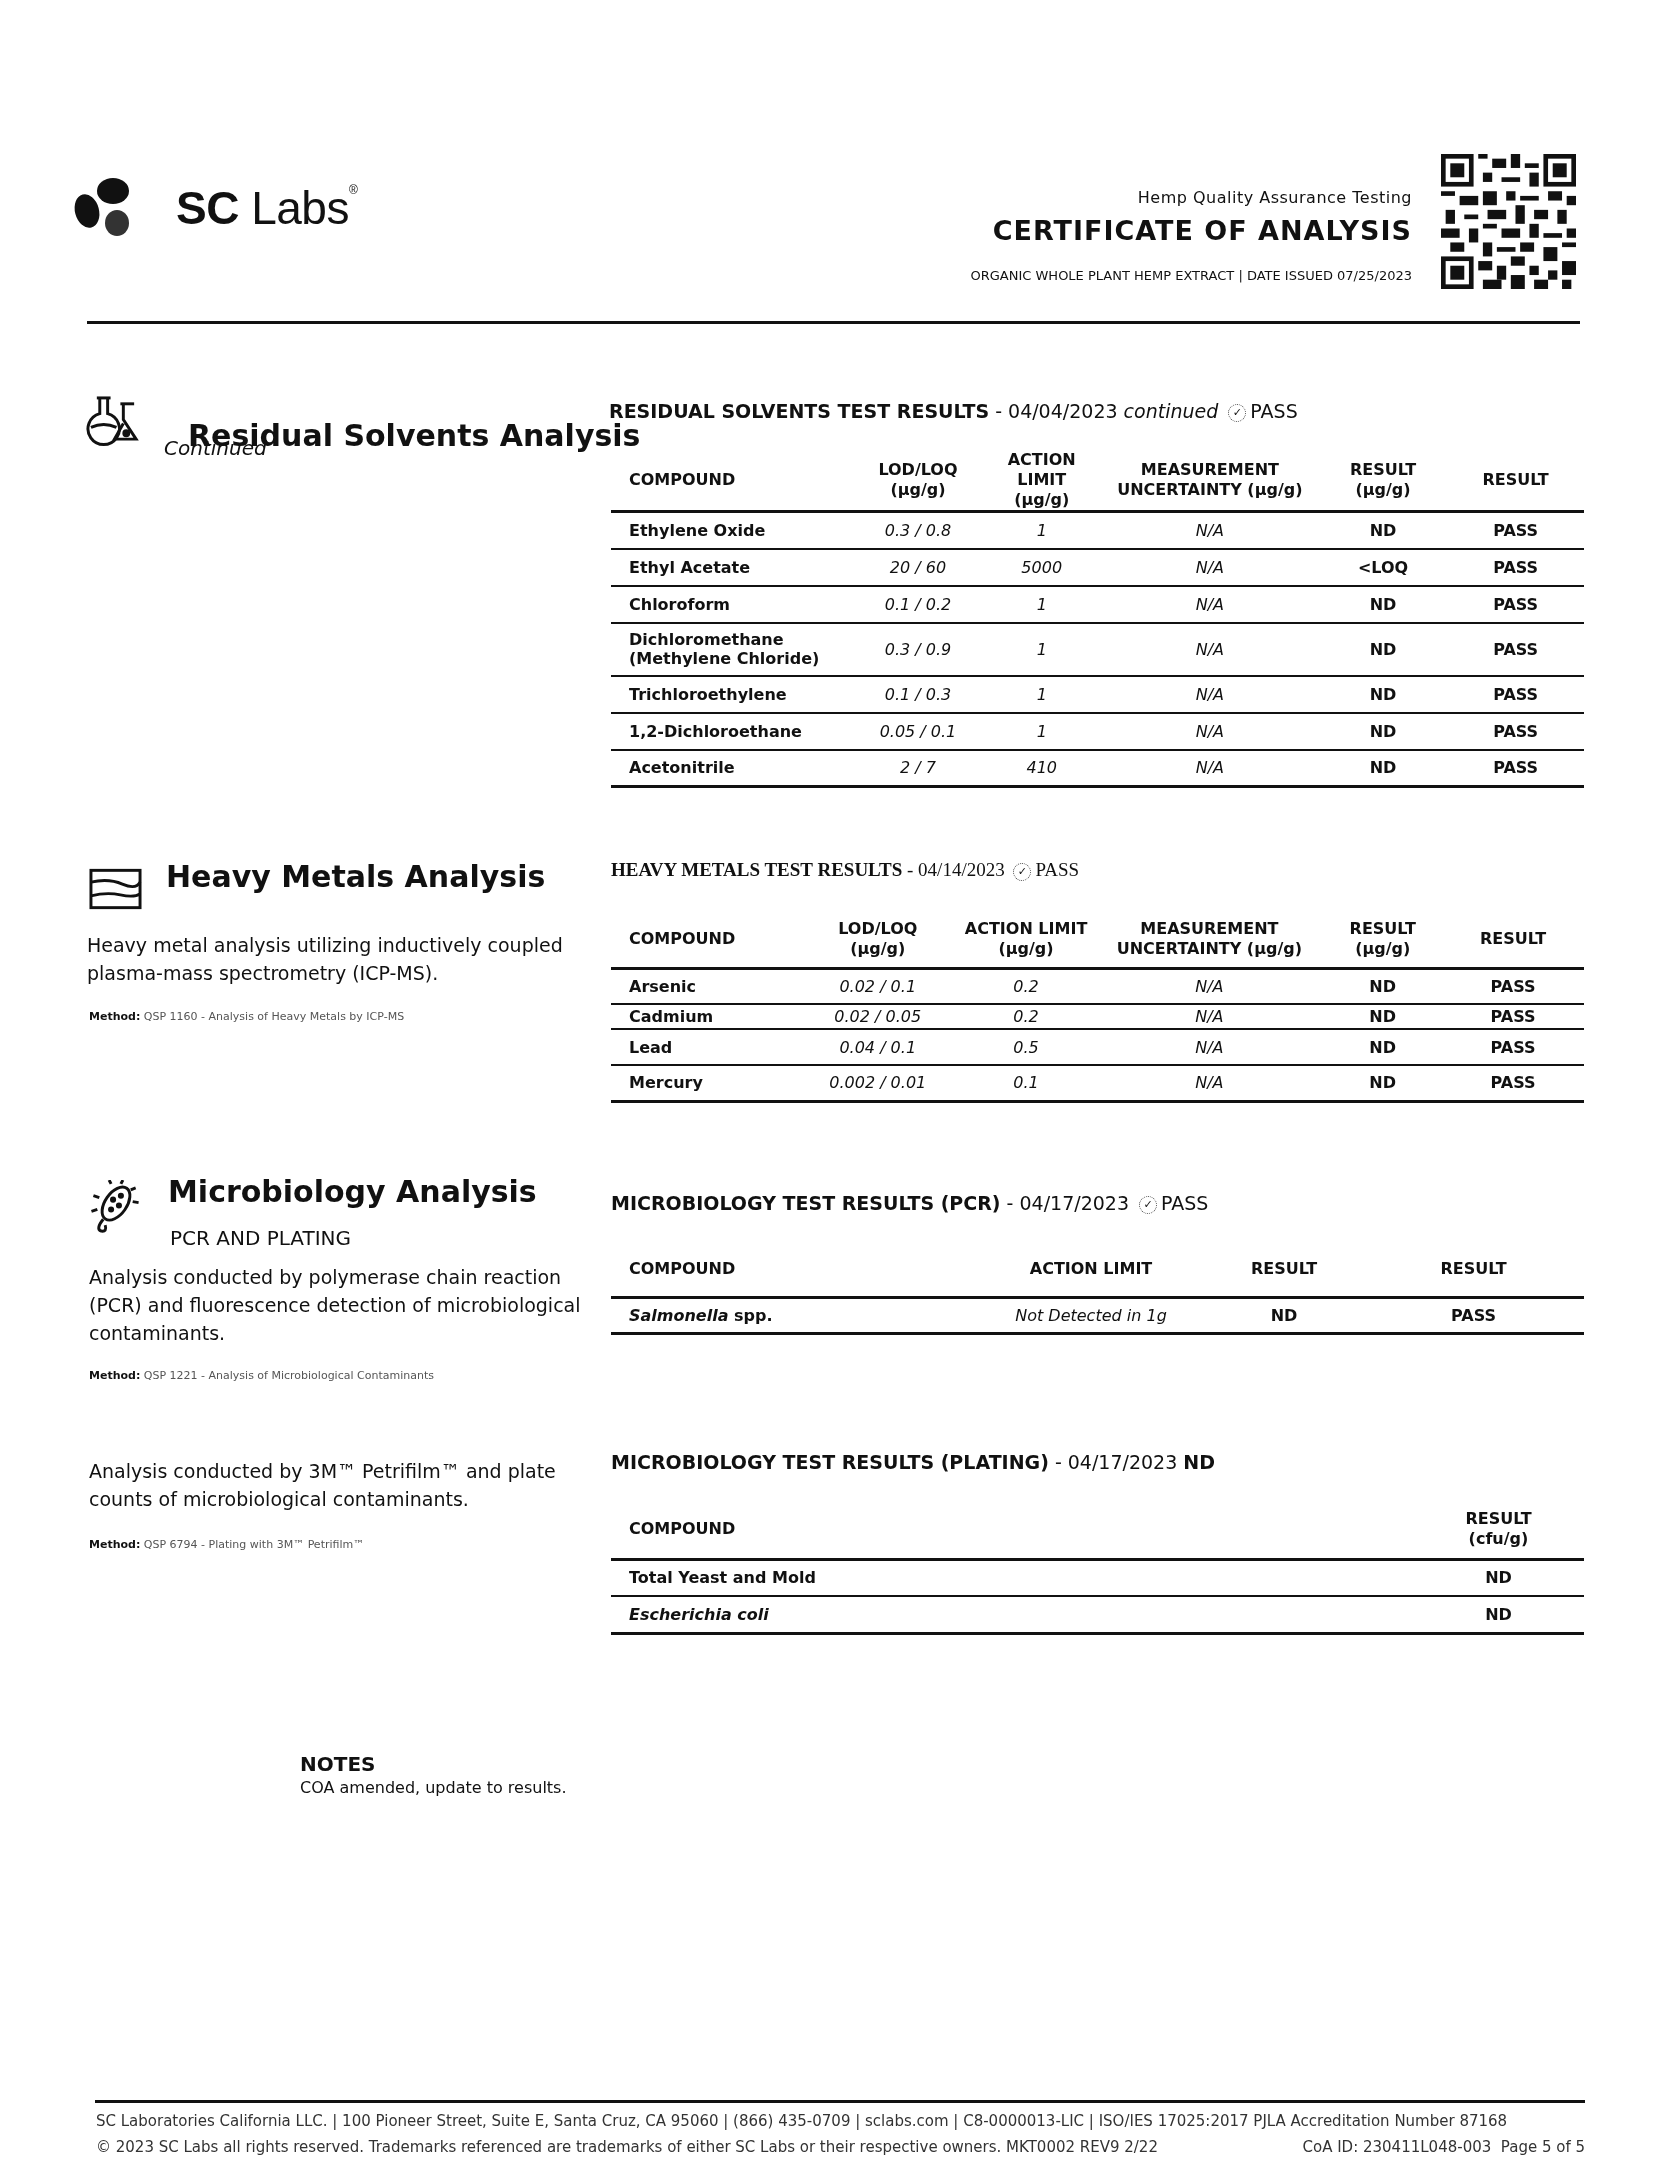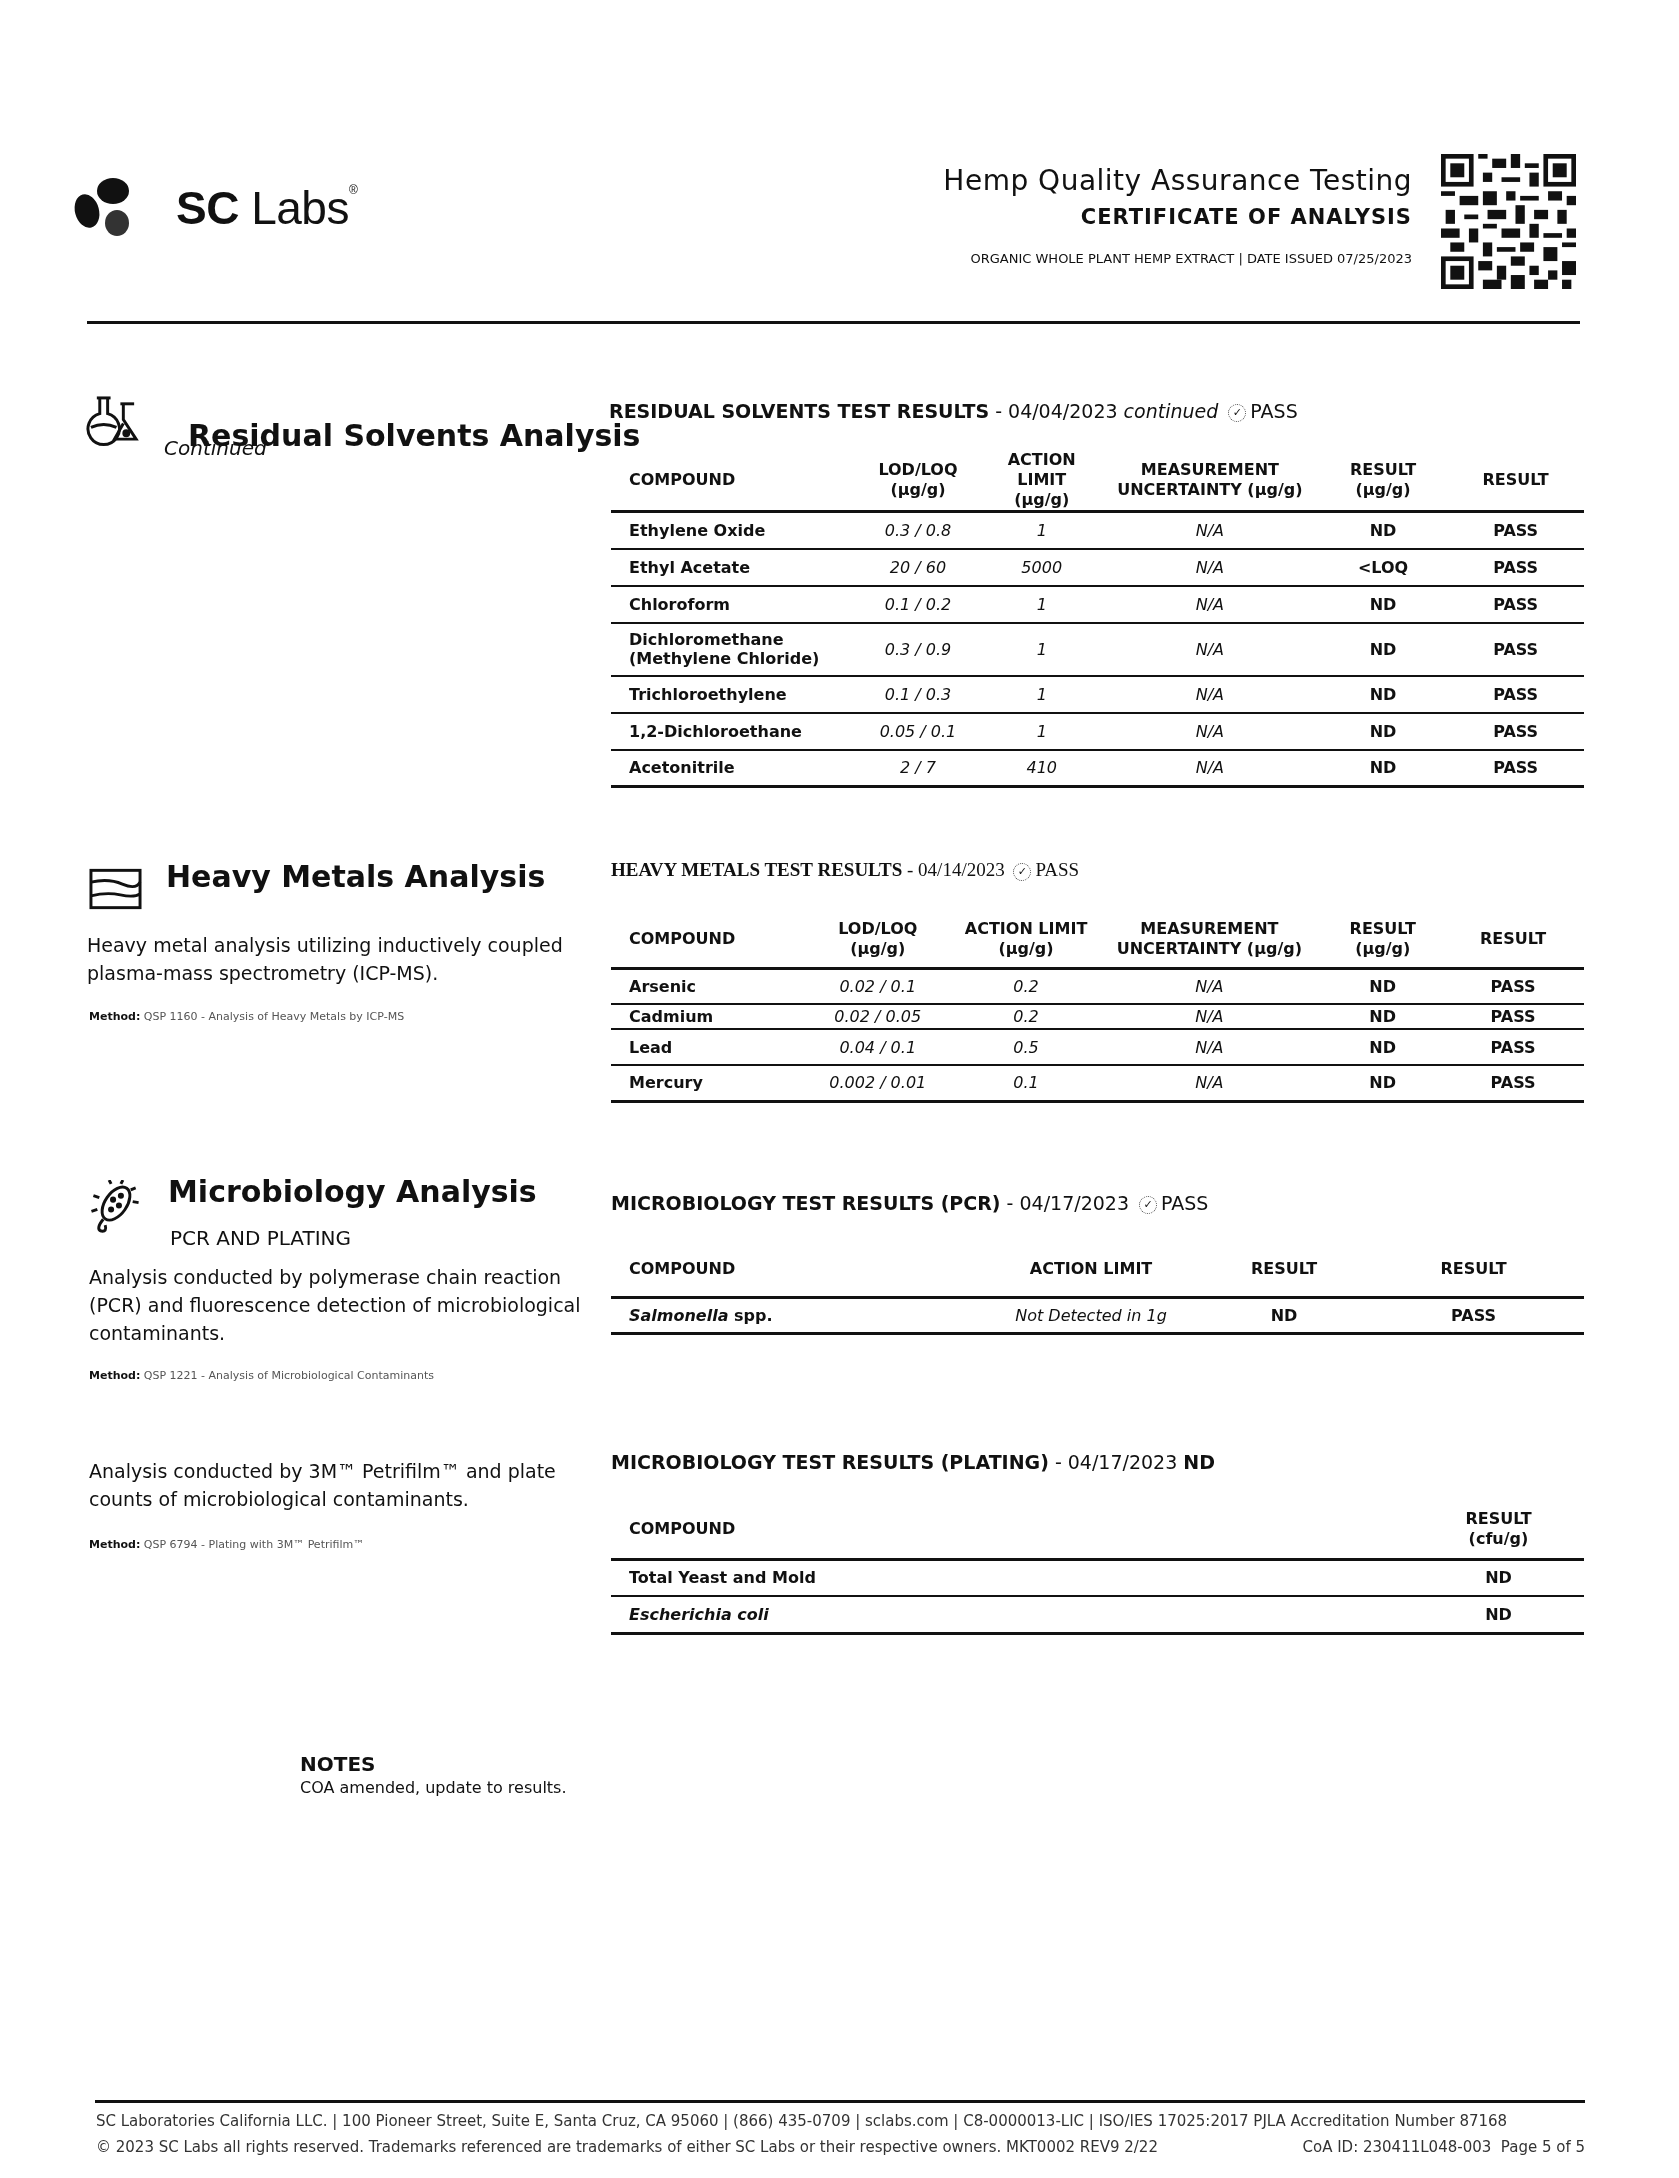--- a/index.html
+++ b/index.html
@@ -9,22 +9,22 @@
 
   
   .logo { left: 75px; top: 178px; display: flex; align-items: center; }
   .logo-dots { position: relative; width: 69px; height: 59px; }
   .logo-dots span { position: absolute; background: #111; border-radius: 50%; }
   .logo-text { font-family: Liberation Sans, sans-serif; font-size: 46px; margin-left: 32px; letter-spacing: -0.5px; }
   .logo-text b { font-weight: 700; }
   .logo-text sup { font-size: 12px; vertical-align: top; position: relative; top: 2px; }
 
   .hdr-right { right: 267px; top: 164px; text-align: right; }
-  .hdr-sub { font-size: 28px; letter-spacing: 0.5px; }
-  .hdr-title { font-size: 21px; font-weight: 600; letter-spacing: 1px; margin-top: 8px; }
+  .hdr-sub { font-size: 16px; letter-spacing: 0.5px; margin-top: 24px; }
+  .hdr-title { font-size: 27px; font-weight: 600; letter-spacing: 1px; margin-top: 8px; }
   .hdr-meta { font-size: 13px; margin-top: 22px; letter-spacing: 0; }
 
   .qr { left: 1441px; top: 154px; width: 135px; height: 135px; }
 
   .rule-top { left: 87px; top: 321px; width: 1493px; height: 3px; background: #111; }
 
   
   .sec-title { font-size: 30px; font-weight: 700; }
   .sec-sub { font-size: 20px; }
   .sec-desc { font-size: 19px; line-height: 28px; }

